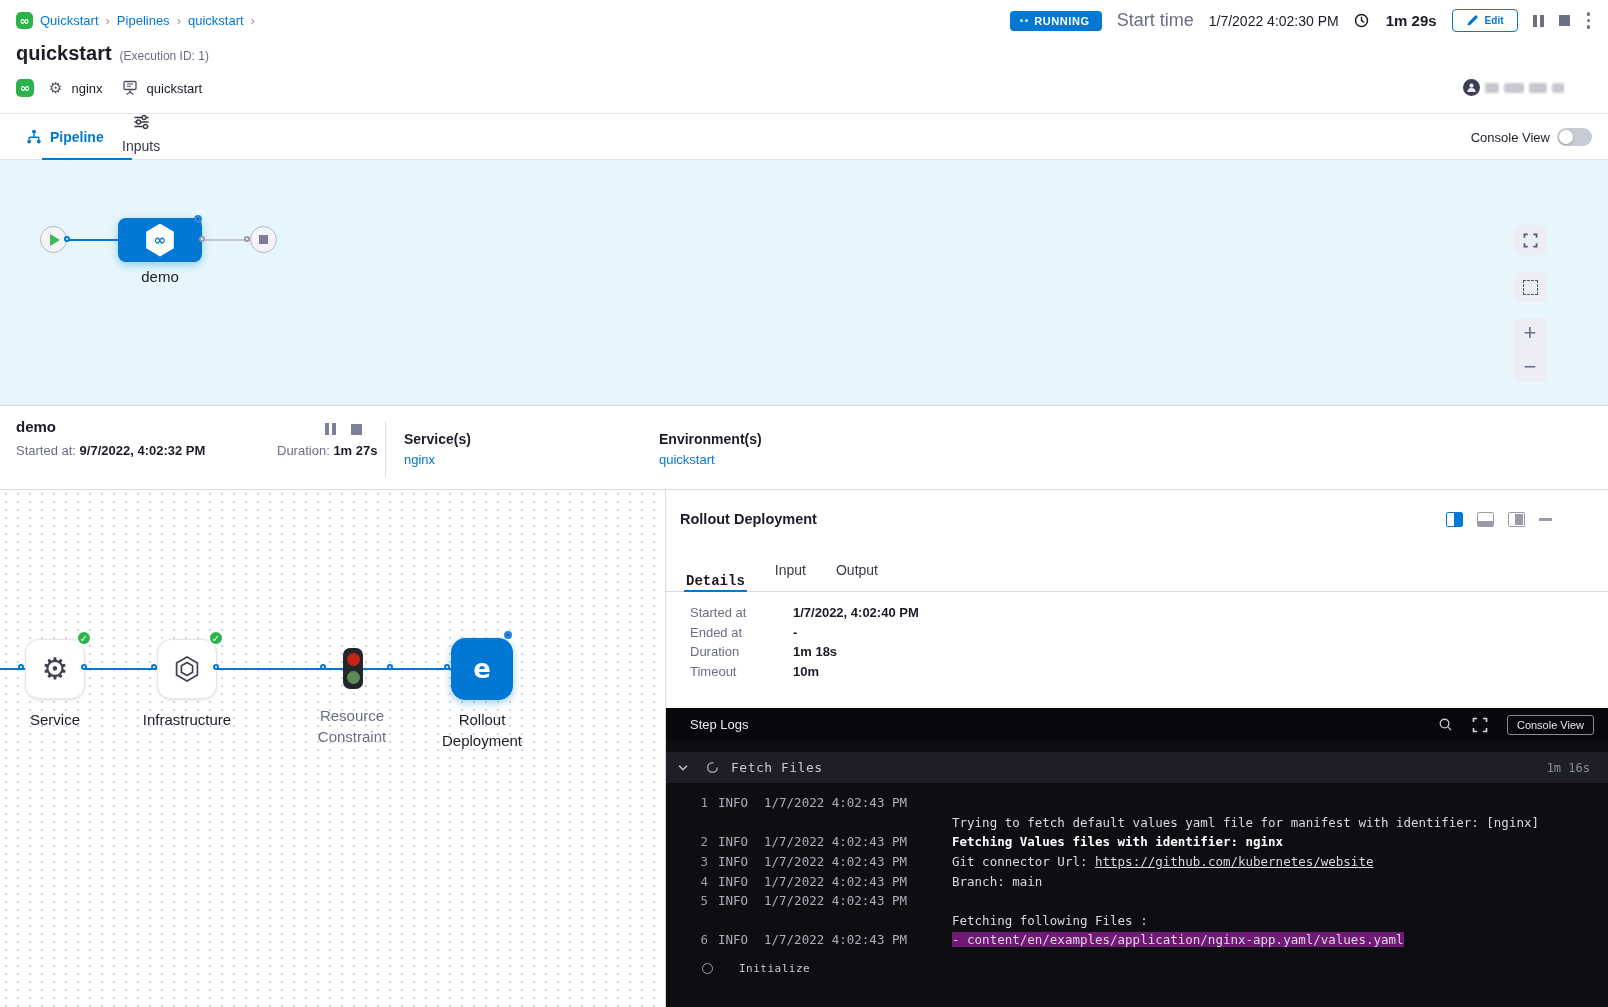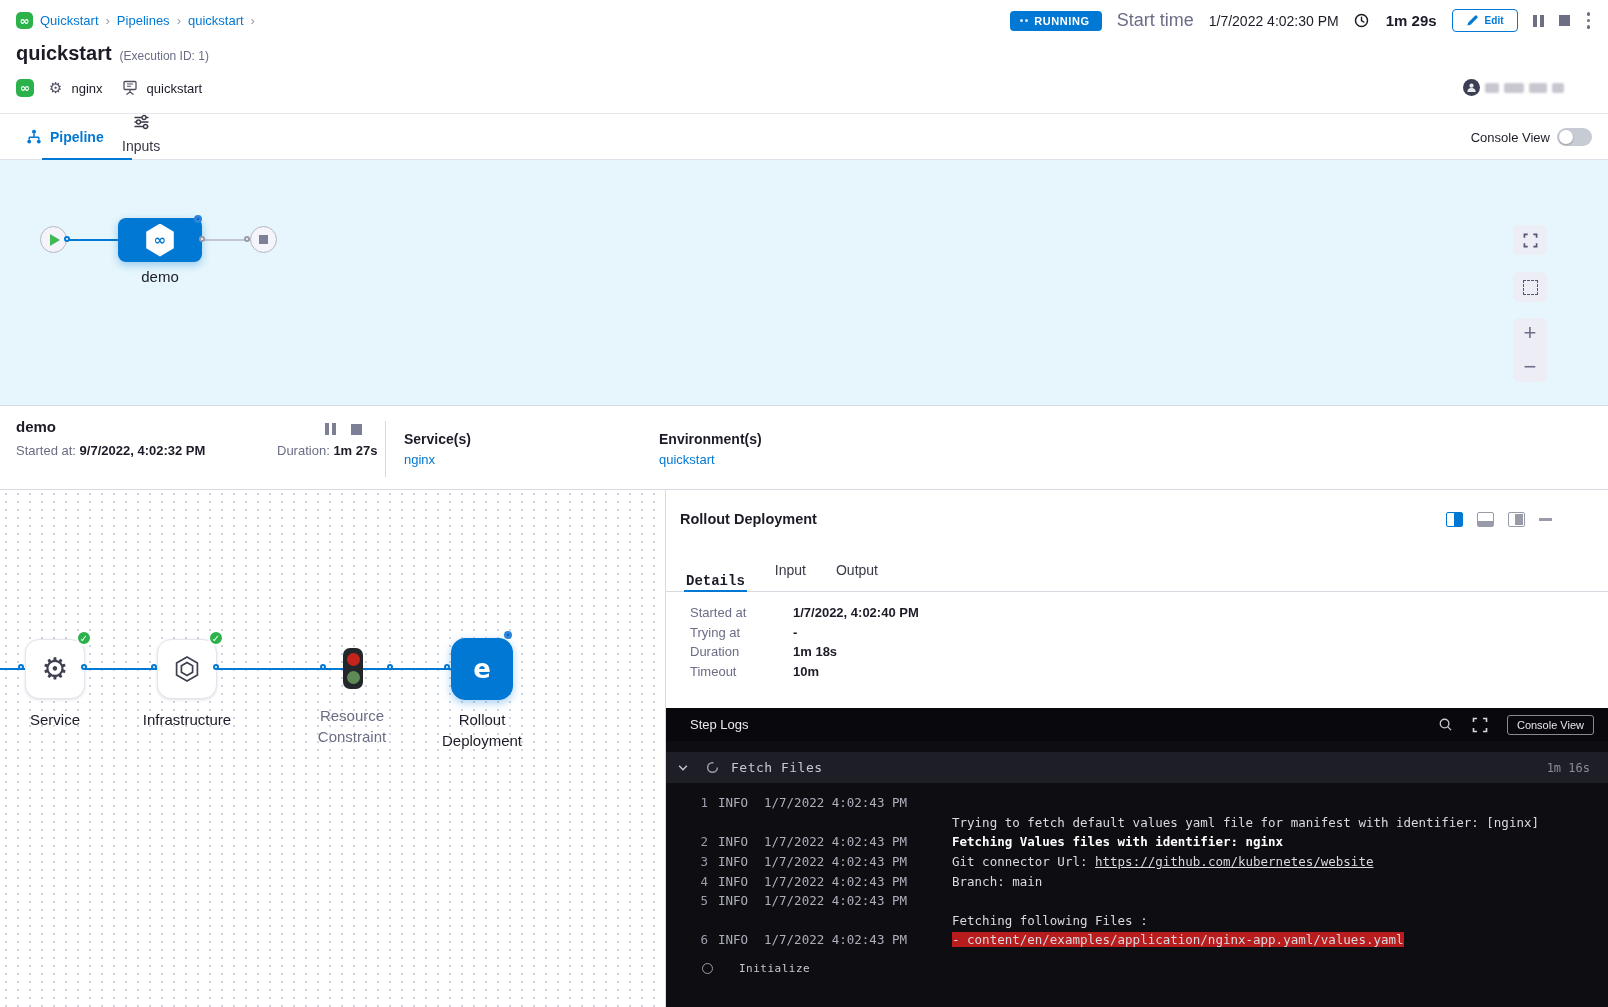--- a/index.html
+++ b/index.html
@@ -117,21 +117,21 @@
   .sec-row { position:absolute; left:0; width:942px; height:31px; background:#1e1e26; display:flex; align-items:center; cursor:pointer; }
   .sec-title { color:#c7c8d2; font-family:"DejaVu Sans Mono",monospace; font-size:13px; letter-spacing:.5px; margin-left:12px; }
   .sec-dur { margin-left:auto; margin-right:18px; color:#8b8c99; font-family:"DejaVu Sans Mono",monospace; font-size:12px; }
   .log-body { position:absolute; left:0; top:85px; width:942px; }
   .log-row { display:flex; height:19.6px; align-items:center; font-family:"DejaVu Sans Mono",monospace; font-size:12.5px; color:#aeafbb; }
   .lnum { width:42px; text-align:right; padding-right:0; color:#9b9ca9; flex:none; }
   .llvl { width:46px; margin-left:10px; flex:none; }
   .ltime { width:188px; flex:none; }
   .lmsg { color:#d9d9e0; white-space:pre; }
   .lmsg.bold { color:#ffffff; font-weight:700; }
-  .lmsg.hl { background:#b91c1c; }
+  .lmsg.hl { background:#701a75; }
   .lmsg-link { color:#d9d9e0; text-decoration:underline; cursor:pointer; white-space:pre; }
   .init-row { position:absolute; left:0; top:245px; width:942px; height:31px; display:flex; align-items:center; cursor:pointer; }
   .circle-pending { width:11px; height:11px; border:1.5px solid #9a9ba7; border-radius:50%; margin-left:36px; flex:none; }
   .init-title { color:#c7c8d2; font-family:"DejaVu Sans Mono",monospace; font-size:11px; letter-spacing:.5px; margin-left:26px; }
 
   svg { display:block; }
 </style>
 </head>
 <body>
 
@@ -362,21 +362,21 @@
       <span class="pn-tab">Input</span>
       <span class="pn-tab">Output</span>
     </div>
 
     <div class="detail-rows">
       <div class="d-row">
         <span class="d-label">Started at</span>
           <span class="d-value">1/7/2022, 4:02:40 PM</span>
       </div>
       <div class="d-row">
-        <span class="d-label">Trying at</span>
+        <span class="d-label">Ended at</span>
           <span class="d-value">-</span>
       </div>
       <div class="d-row">
         <span class="d-label">Duration</span>
           <span class="d-value">1m 18s</span>
       </div>
       <div class="d-row">
         <span class="d-label">Timeout</span>
           <span class="d-value">10m</span>
       </div>

